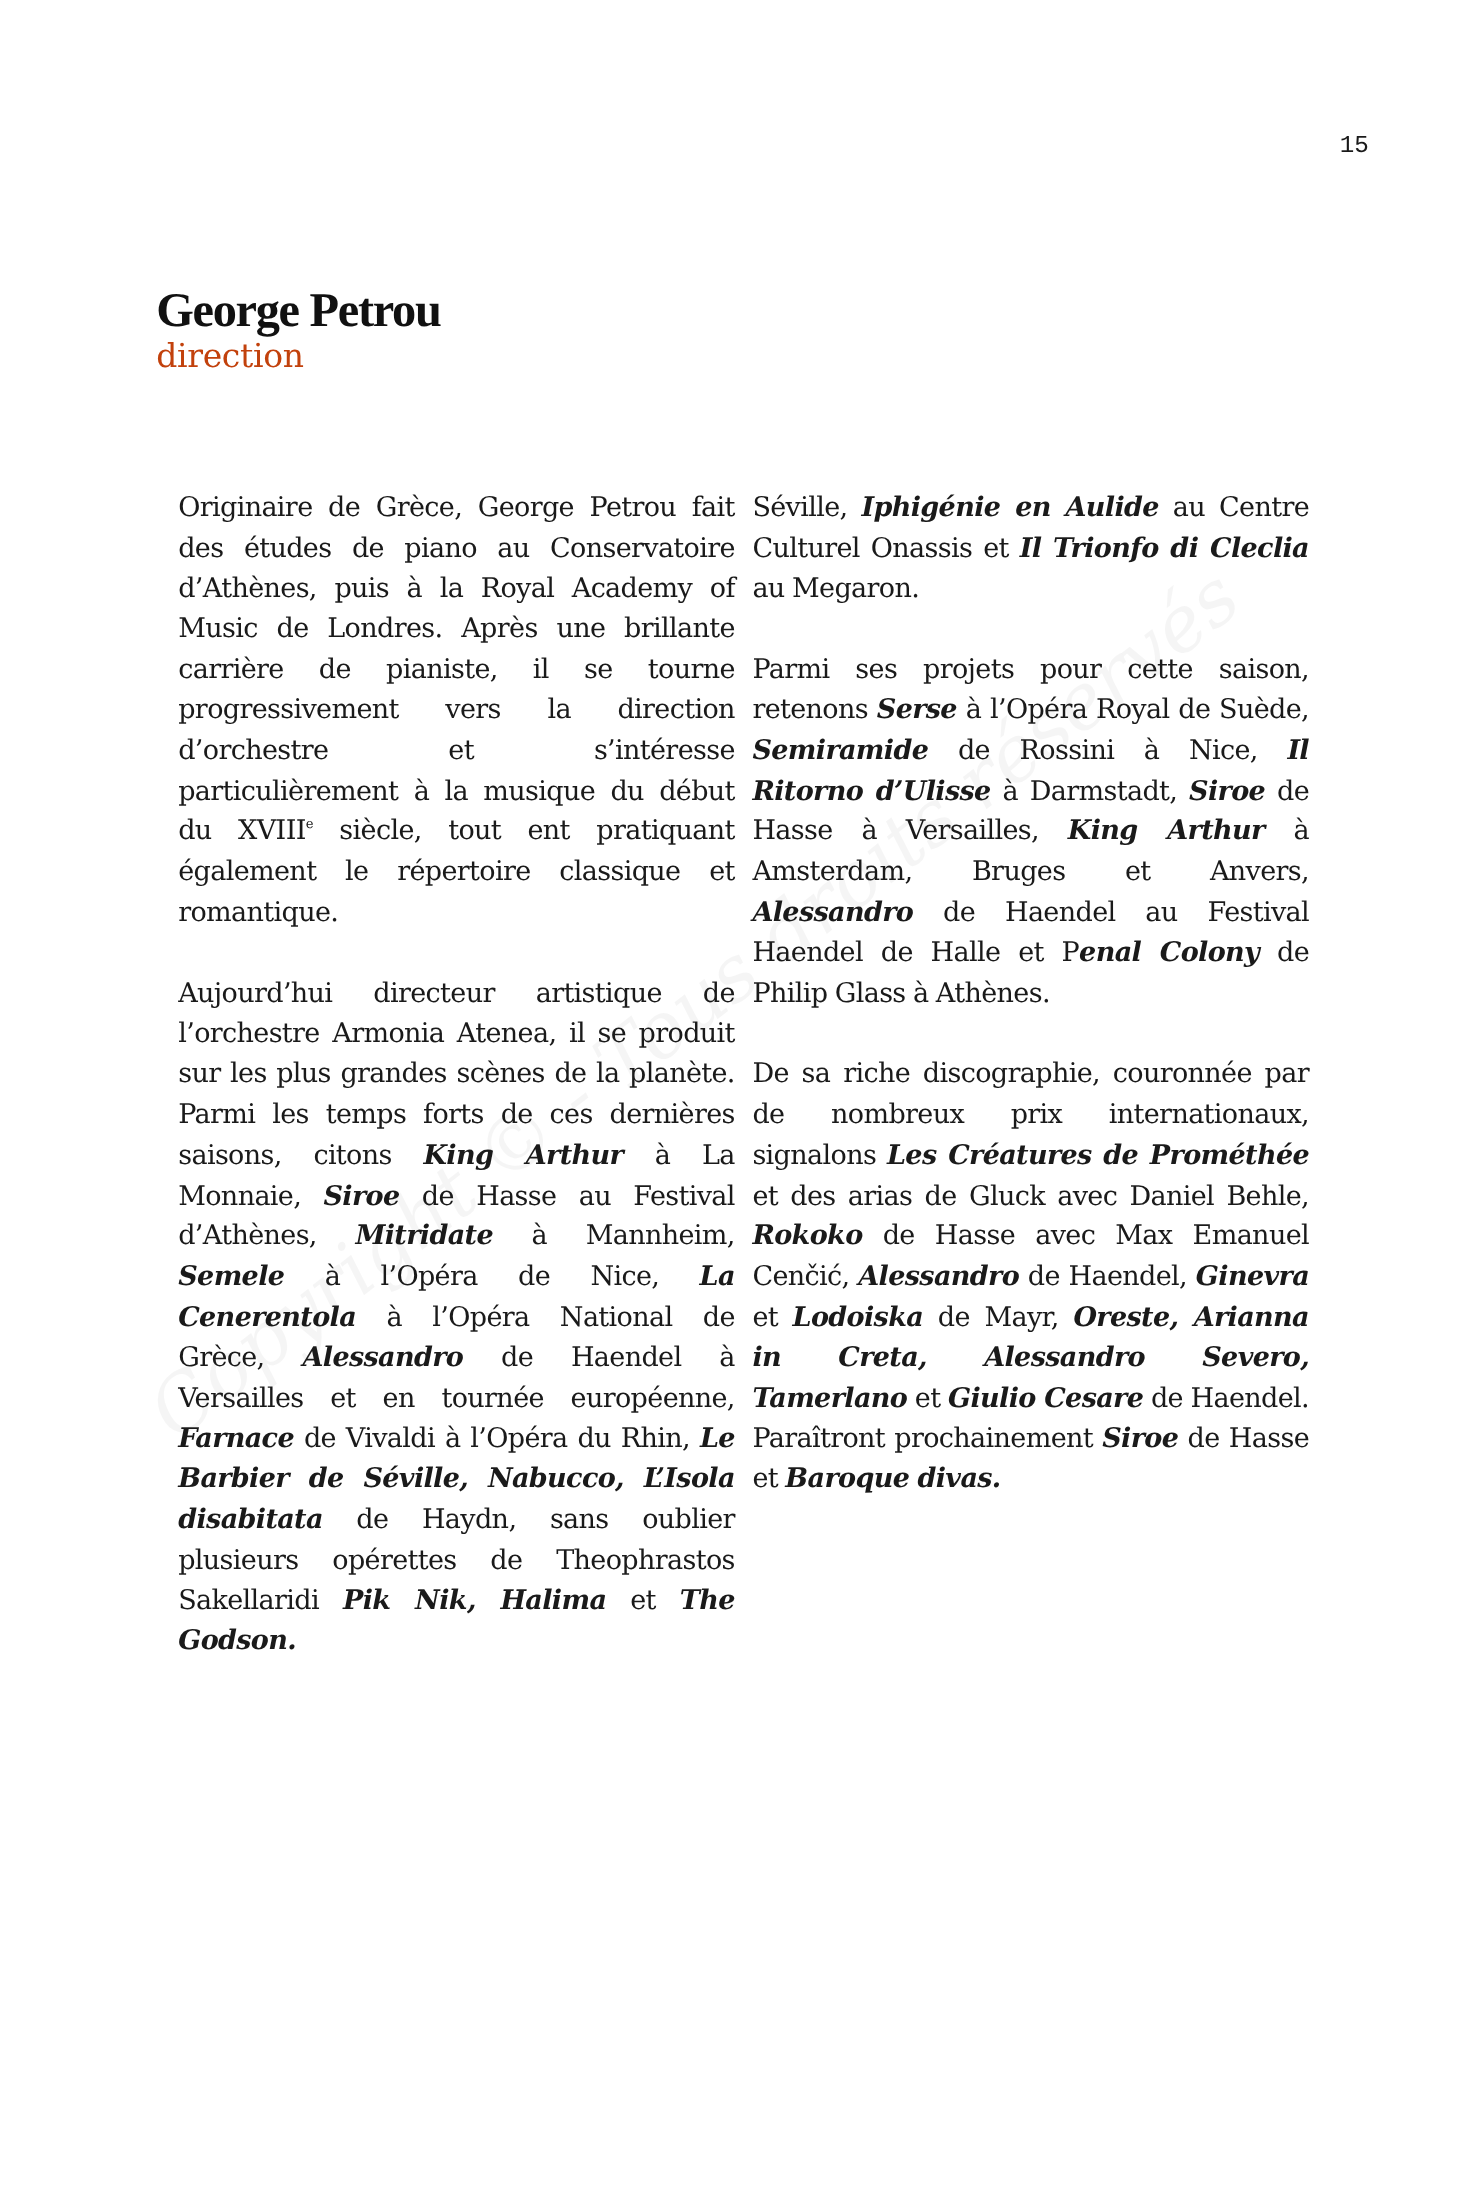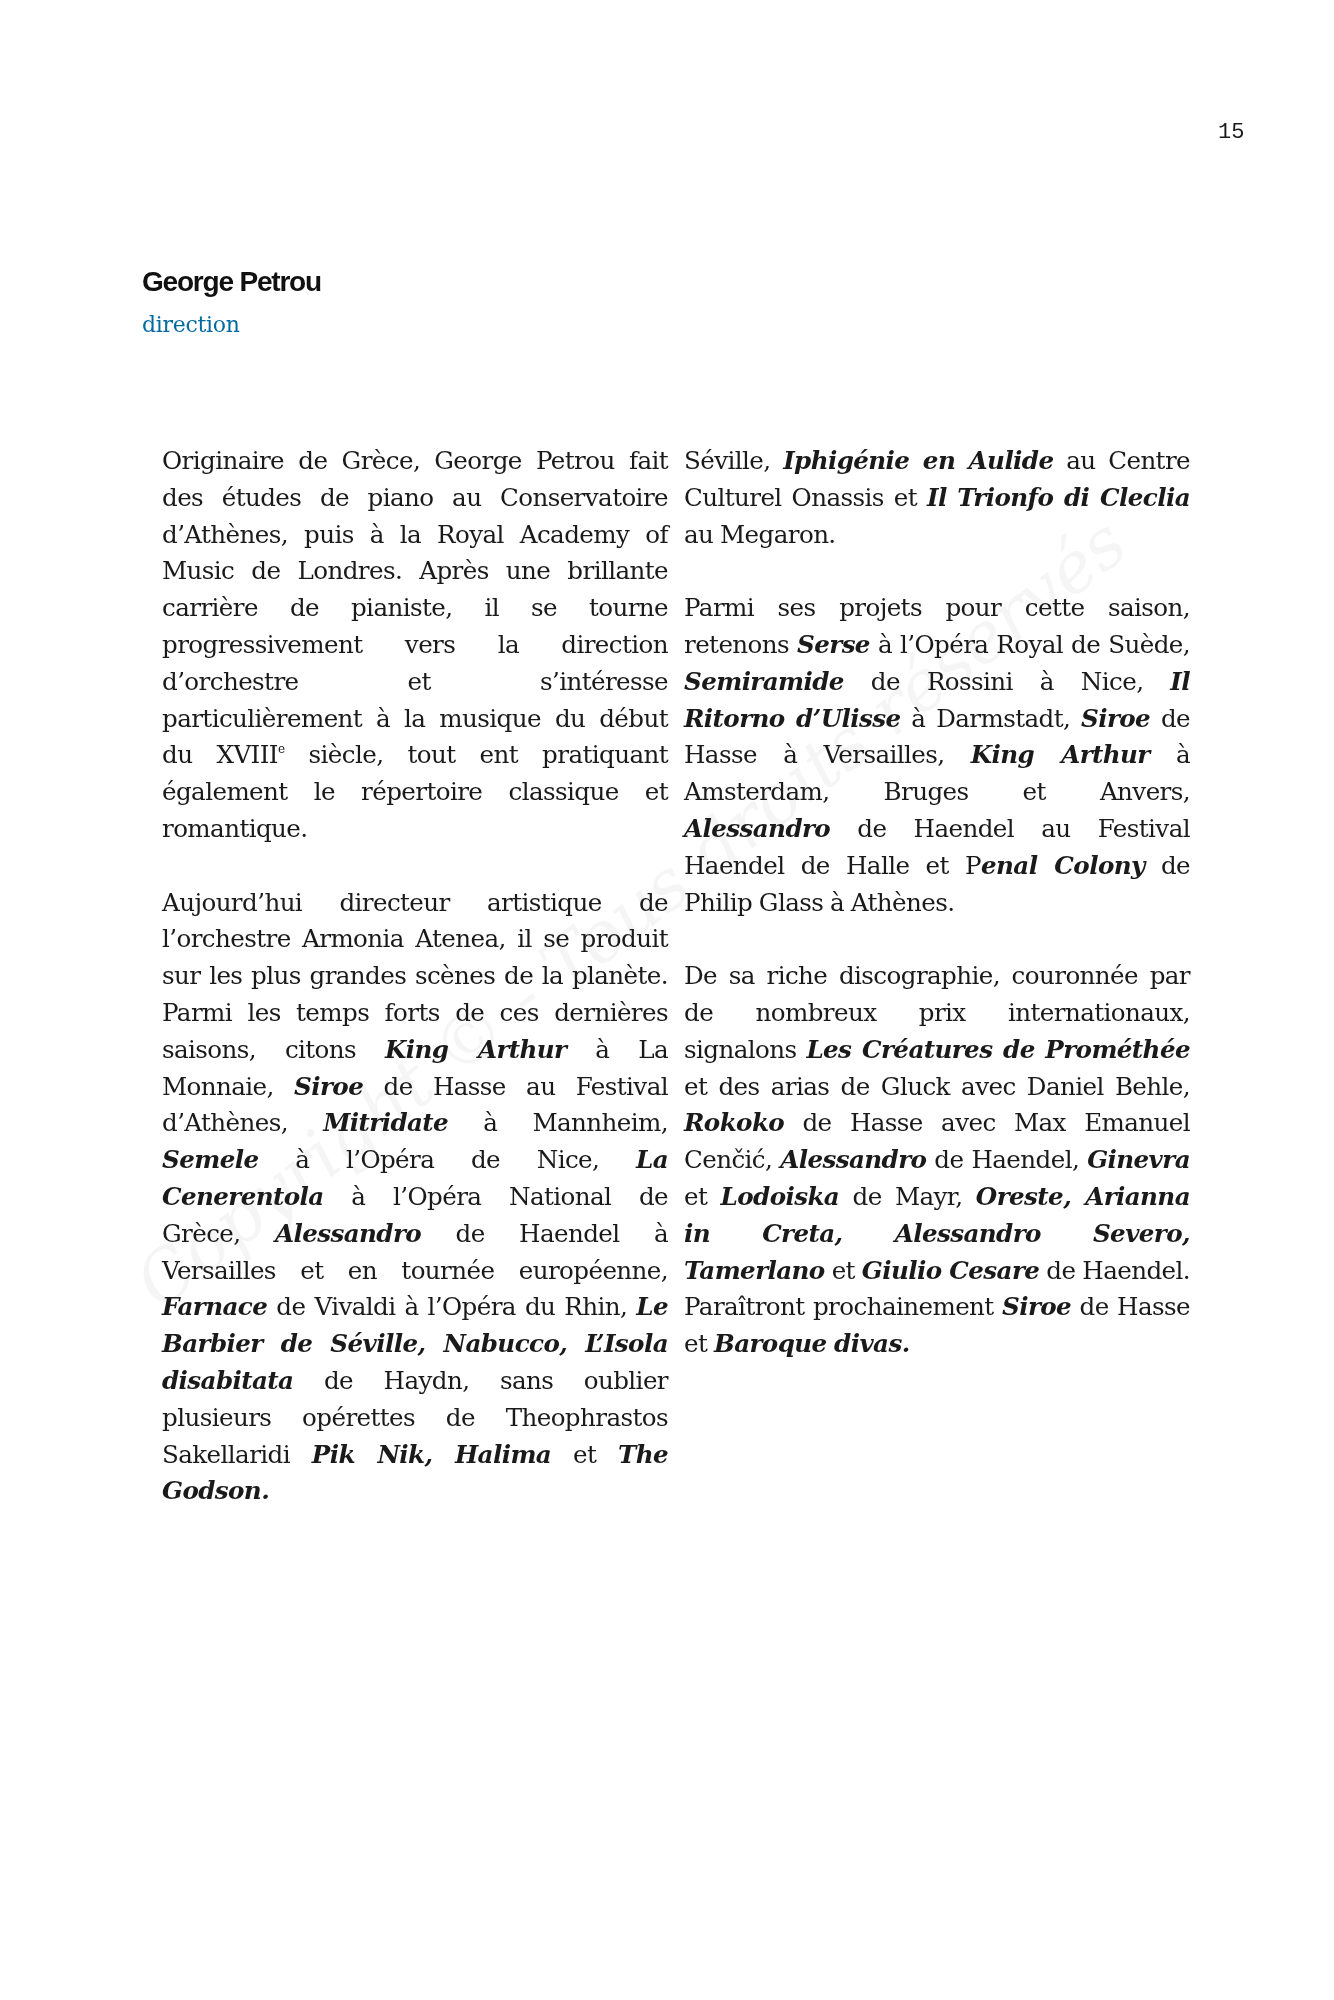--- a/index.html
+++ b/index.html
@@ -22,32 +22,32 @@
       font-size: 22px;
       color: #1a1a1a;
       font-family: Liberation Mono, monospace;
     }
     .header {
       position: absolute;
       left: 142px;
       top: 256px;
     }
     .title {
-      font-family: Liberation Sans, sans-serif;
+      font-family: Liberation Serif, serif;
       font-weight: bold;
-      font-size: 28px;
+      font-size: 44px;
       letter-spacing: -1.2px;
       color: #111111;
       margin: 0;
       line-height: 52px;
     }
     .subtitle {
       font-family: "DejaVu Serif", serif;
-      font-size: 22px;
-      color: #0369a1;
+      font-size: 30px;
+      color: #c2410c;
       margin: 0;
       line-height: 34px;
       letter-spacing: -0.3px;
     }
     .column {
       position: absolute;
       top: 443px;
       width: 506px;
       font-size: 24.6px;
       line-height: 36.8px;

